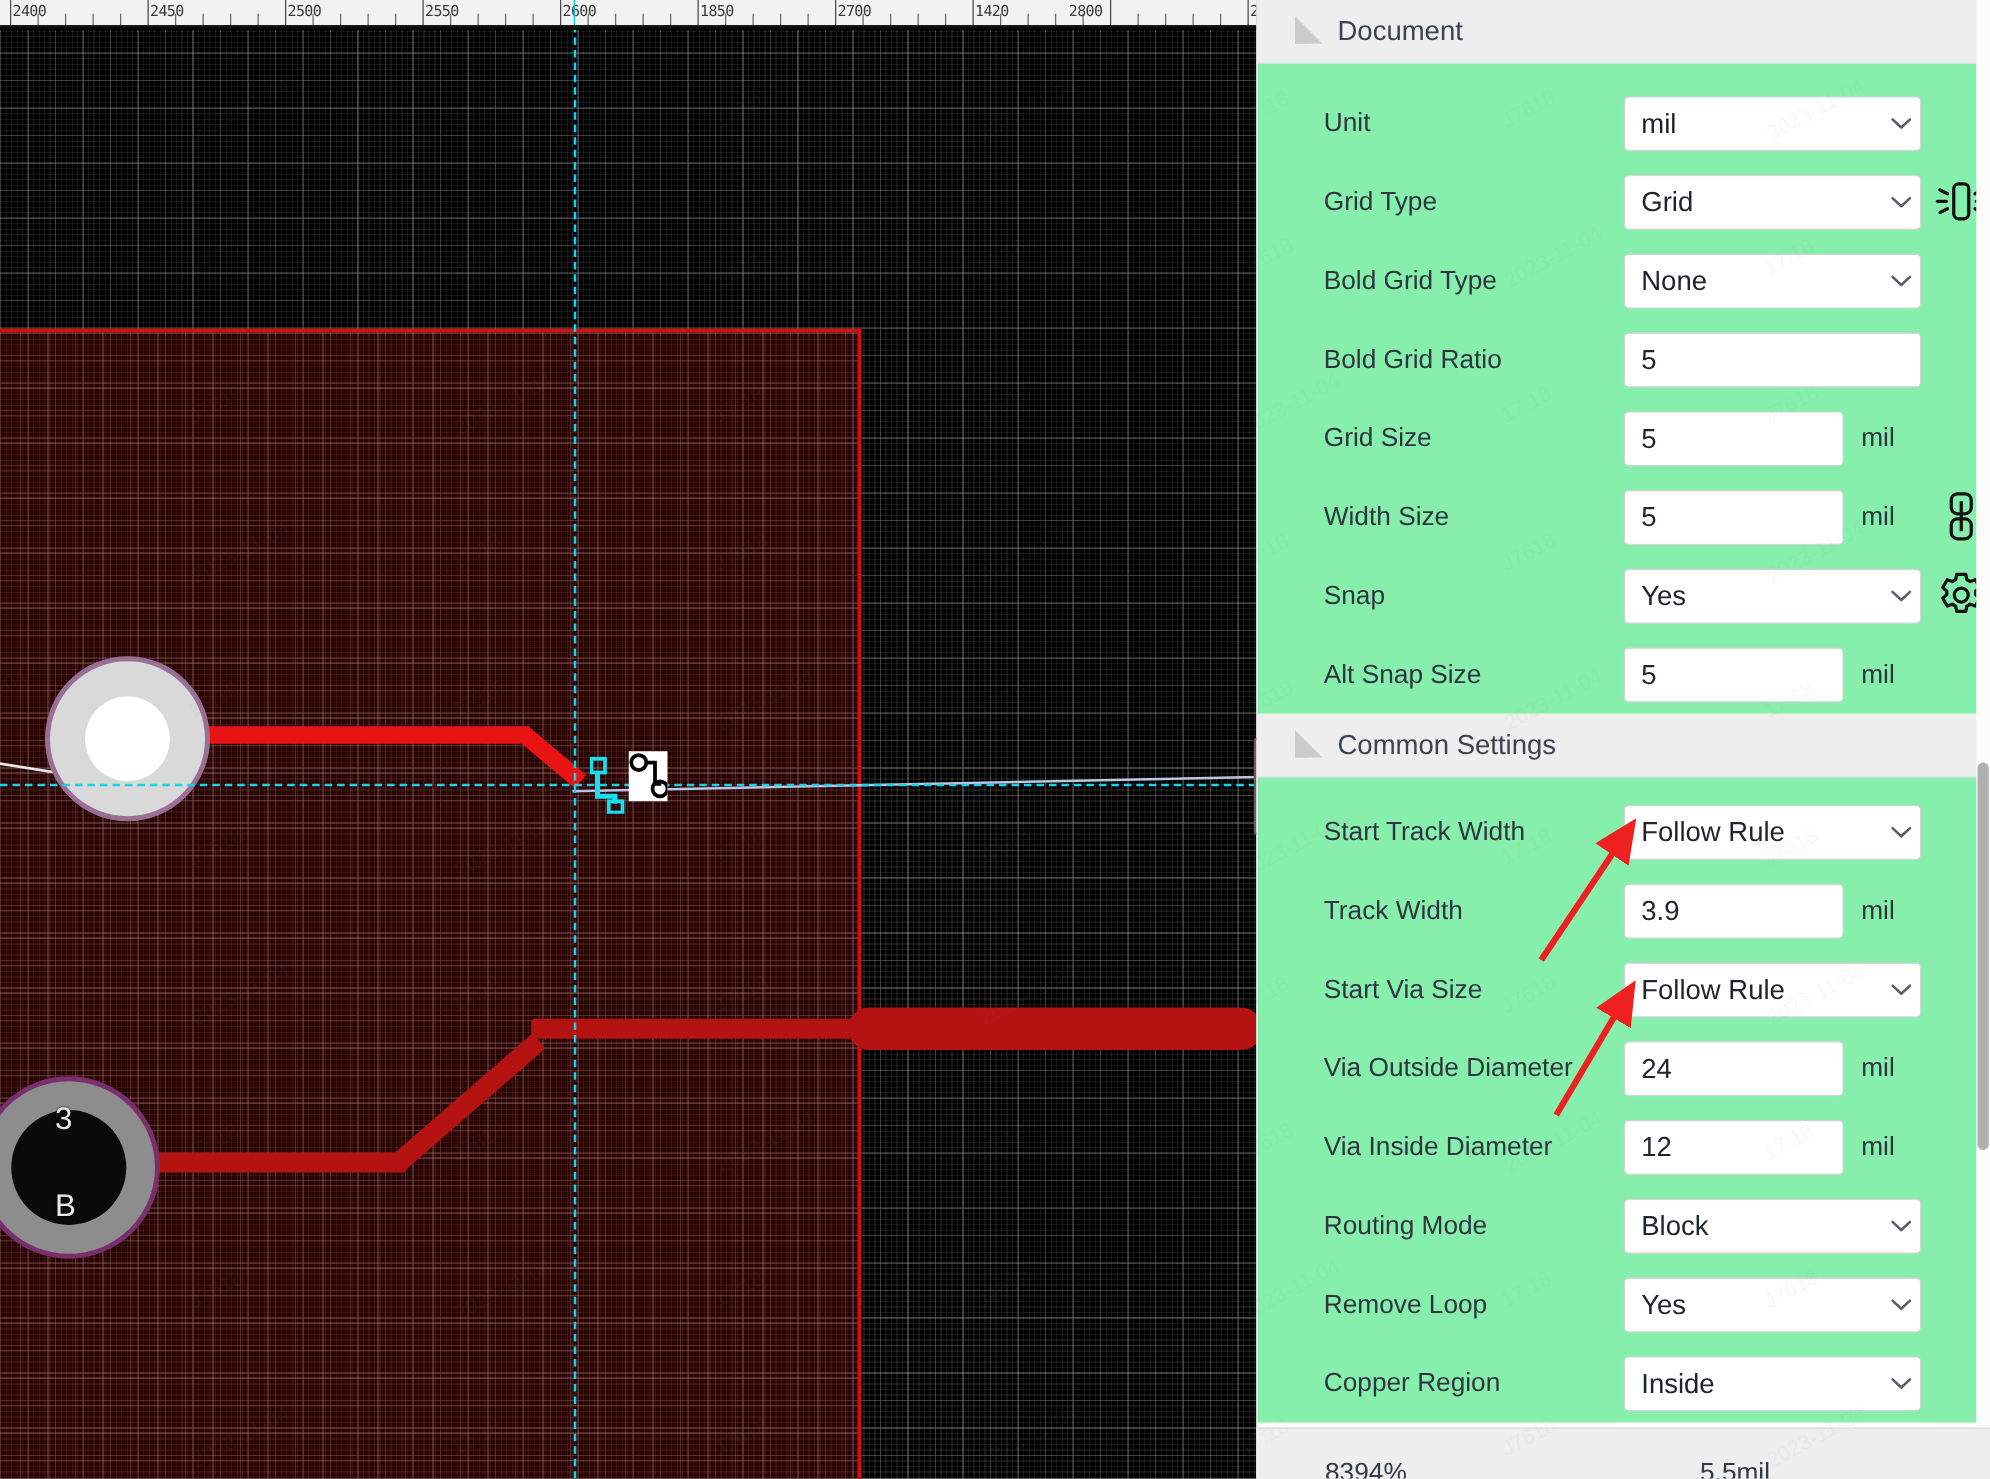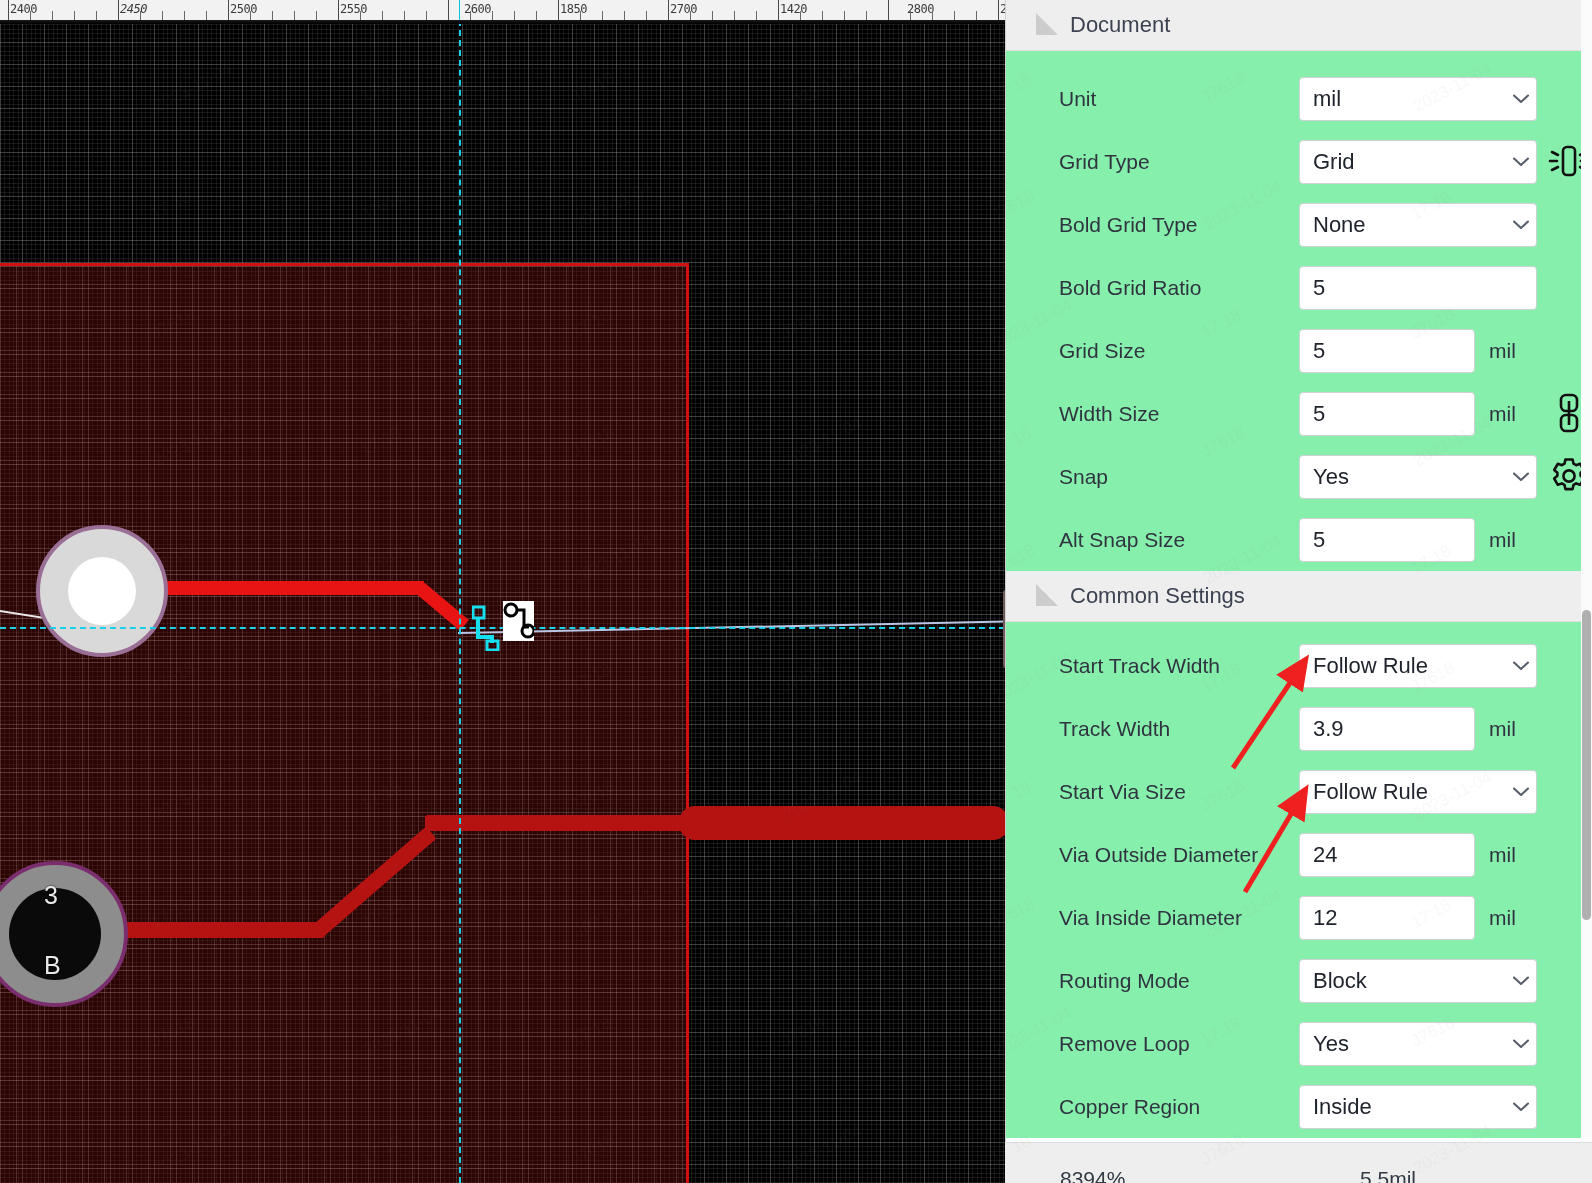--- a/index.html
+++ b/index.html
@@ -248,39 +248,39 @@
     </div>
 
     <div id="ruler">
         <div class="rtick" style="left: 8px;"></div>
         <div class="rlabel" style="left: 10px;">2400</div>
         <div class="rtick minor" style="left: 30px;"></div>
         <div class="rtick minor" style="left: 52px;"></div>
         <div class="rtick minor" style="left: 74px;"></div>
         <div class="rtick minor" style="left: 96px;"></div>
         <div class="rtick" style="left: 118px;"></div>
-        <div class="rlabel" style="left: 120px; font-style: italic;">2450</div>
+        <div class="rlabel" style="left: 120px;">2450</div>
         <div class="rtick minor" style="left: 140px;"></div>
         <div class="rtick minor" style="left: 162px;"></div>
         <div class="rtick minor" style="left: 184px;"></div>
         <div class="rtick minor" style="left: 206px;"></div>
         <div class="rtick" style="left: 228px;"></div>
         <div class="rlabel" style="left: 230px;">2500</div>
         <div class="rtick minor" style="left: 250px;"></div>
         <div class="rtick minor" style="left: 272px;"></div>
         <div class="rtick minor" style="left: 294px;"></div>
         <div class="rtick minor" style="left: 316px;"></div>
         <div class="rtick" style="left: 338px;"></div>
         <div class="rlabel" style="left: 340px;">2550</div>
         <div class="rtick minor" style="left: 360px;"></div>
         <div class="rtick minor" style="left: 382px;"></div>
         <div class="rtick minor" style="left: 404px;"></div>
         <div class="rtick minor" style="left: 426px;"></div>
         <div class="rtick" style="left: 448px;"></div>
-        <div class="rlabel" style="left: 450px; padding-left: 14px;">2600</div>
+        <div class="rlabel" style="left: 450px;">2600</div>
         <div class="rtick minor" style="left: 470px;"></div>
         <div class="rtick minor" style="left: 492px;"></div>
         <div class="rtick minor" style="left: 514px;"></div>
         <div class="rtick minor" style="left: 536px;"></div>
         <div class="rtick" style="left: 558px;"></div>
         <div class="rlabel" style="left: 560px;">1850</div>
         <div class="rtick minor" style="left: 580px;"></div>
         <div class="rtick minor" style="left: 602px;"></div>
         <div class="rtick minor" style="left: 624px;"></div>
         <div class="rtick minor" style="left: 646px;"></div>
@@ -290,21 +290,21 @@
         <div class="rtick minor" style="left: 712px;"></div>
         <div class="rtick minor" style="left: 734px;"></div>
         <div class="rtick minor" style="left: 756px;"></div>
         <div class="rtick" style="left: 778px;"></div>
         <div class="rlabel" style="left: 780px;">1420</div>
         <div class="rtick minor" style="left: 800px;"></div>
         <div class="rtick minor" style="left: 822px;"></div>
         <div class="rtick minor" style="left: 844px;"></div>
         <div class="rtick minor" style="left: 866px;"></div>
         <div class="rtick" style="left: 888px;"></div>
-        <div class="rlabel" style="left: 890px; padding-left: 17px;">2800</div>
+        <div class="rlabel" style="left: 838px; padding-left: 17px;">2800</div>
         <div class="rtick minor" style="left: 910px;"></div>
         <div class="rtick minor" style="left: 932px;"></div>
         <div class="rtick minor" style="left: 954px;"></div>
         <div class="rtick minor" style="left: 976px;"></div>
         <div class="rtick" style="left: 998px;"></div>
         <div class="rlabel" style="left: 1000px;">285</div>
         <div id="ruler-cursor" style="left: 459px;"></div>
       </div>
     <div id="ruler-shadow"></div>
 

